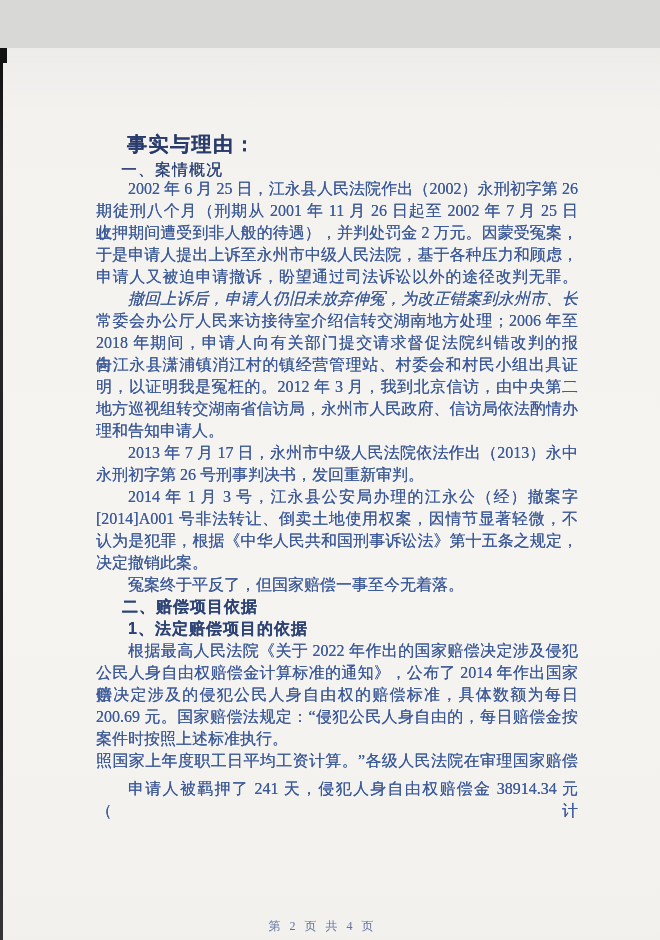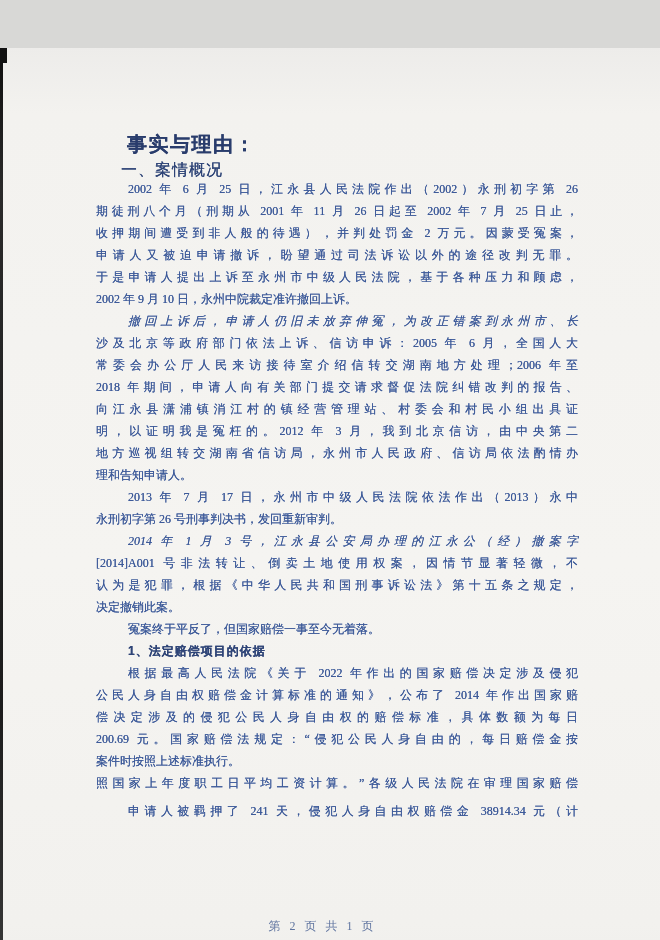--- a/index.html
+++ b/index.html
@@ -38,21 +38,21 @@
     position: absolute; left: 121px; top: 112px;
     font-family: "Liberation Sans", "DejaVu Sans", sans-serif;
     font-weight: normal; font-size: 16px; line-height: 20px;
     letter-spacing: 1px; color: #2e4477;
     text-shadow: 0 0 0.5px #2e4477;
   }
   .doc-body {
     position: absolute; left: 96px; top: 130px; width: 482px;
   }
   .line {
-    height: 22px; line-height: 22px; font-size: 12px;
+    height: 22px; line-height: 22px; font-size: 16px;
     color: #3d5a99; text-shadow: 0 0 0.4px #44619f;
   }
   .line.j { text-align: justify; text-align-last: justify; }
   .line.b {
     font-family: "Liberation Sans", "DejaVu Sans", sans-serif;
     font-weight: bold; color: #2e4477; letter-spacing: 1px;
     text-shadow: 0 0 0.5px #2e4477;
   }
   .page-footer {
     position: absolute; left: 0; top: 870px; width: 645px;
@@ -77,47 +77,46 @@
   <div class="corner-blob"></div>
 
   <div class="doc-title">事实与理由：</div>
 
   <div class="sec-heading-1">一、案情概况</div>
 
   <div class="doc-body">
       <div class="line j" style="text-indent: 32px;">2002 年 6 月 25 日，江永县人民法院作出（2002）永刑初字第 26</div>
       <div class="line j">期徒刑八个月（刑期从 2001 年 11 月 26 日起至 2002 年 7 月 25 日止，</div>
       <div class="line j">收押期间遭受到非人般的待遇），并判处罚金 2 万元。因蒙受冤案，</div>
+      <div class="line j">于是申请人提出上诉至永州市中级人民法院，基于各种压力和顾虑，</div>
       <div class="line j">申请人又被迫申请撤诉，盼望通过司法诉讼以外的途径改判无罪。</div>
-      <div class="line j">于是申请人提出上诉至永州市中级人民法院，基于各种压力和顾虑，</div>
-      <div class="line">2002 年 9 月 10 日，永州中院裁定准许撤回上诉。</div>
       <div class="line j" style="text-indent: 32px; font-style: italic;">撤回上诉后，申请人仍旧未放弃伸冤，为改正错案到永州市、长</div>
-      <div class="line j">沙及北京等政府部门依法上诉、信访申诉：2005 年 6 月，全国人大</div>
       <div class="line j">常委会办公厅人民来访接待室介绍信转交湖南地方处理；2006 年至</div>
       <div class="line j">2018 年期间，申请人向有关部门提交请求督促法院纠错改判的报告、</div>
       <div class="line j">向江永县潇浦镇消江村的镇经营管理站、村委会和村民小组出具证</div>
       <div class="line j">明，以证明我是冤枉的。2012 年 3 月，我到北京信访，由中央第二</div>
       <div class="line j">地方巡视组转交湖南省信访局，永州市人民政府、信访局依法酌情办</div>
       <div class="line">理和告知申请人。</div>
       <div class="line j" style="text-indent: 32px;">2013 年 7 月 17 日，永州市中级人民法院依法作出（2013）永中</div>
       <div class="line">永刑初字第 26 号刑事判决书，发回重新审判。</div>
-      <div class="line j" style="text-indent: 32px; font-style: italic;">2014 年 1 月 3 号，江永县公安局办理的江永公（经）撤案字</div>
+      <div class="line j" style="text-indent: 32px;">2014 年 1 月 3 号，江永县公安局办理的江永公（经）撤案字</div>
       <div class="line j">[2014]A001 号非法转让、倒卖土地使用权案，因情节显著轻微，不</div>
       <div class="line j">认为是犯罪，根据《中华人民共和国刑事诉讼法》第十五条之规定，</div>
       <div class="line">决定撤销此案。</div>
       <div class="line" style="text-indent: 32px;">冤案终于平反了，但国家赔偿一事至今无着落。</div>
+      <div class="line b" style="text-indent: 26px;">二、赔偿项目依据</div>
       <div class="line b" style="text-indent: 32px;">1、法定赔偿项目的依据</div>
       <div class="line j" style="text-indent: 32px;">根据最高人民法院《关于 2022 年作出的国家赔偿决定涉及侵犯</div>
       <div class="line j">公民人身自由权赔偿金计算标准的通知》，公布了 2014 年作出国家赔</div>
       <div class="line j">偿决定涉及的侵犯公民人身自由权的赔偿标准，具体数额为每日</div>
       <div class="line j">200.69 元。国家赔偿法规定：“侵犯公民人身自由的，每日赔偿金按</div>
       <div class="line">案件时按照上述标准执行。</div>
       <div class="line j">照国家上年度职工日平均工资计算。”各级人民法院在审理国家赔偿</div>
       <div class="line j" style="text-indent: 32px; margin-top: 6px;">申请人被羁押了 241 天，侵犯人身自由权赔偿金 38914.34 元（计</div>
     </div>
 
-  <div class="page-footer">第 2 页 共 1 页</div>
+  <div class="page-footer">第 2 页 共 4 页</div>
 
   <div class="watermark">民生观察</div>
 
   <div class="bottom-bar"></div>
 
 </div>
 
 </body></html>

